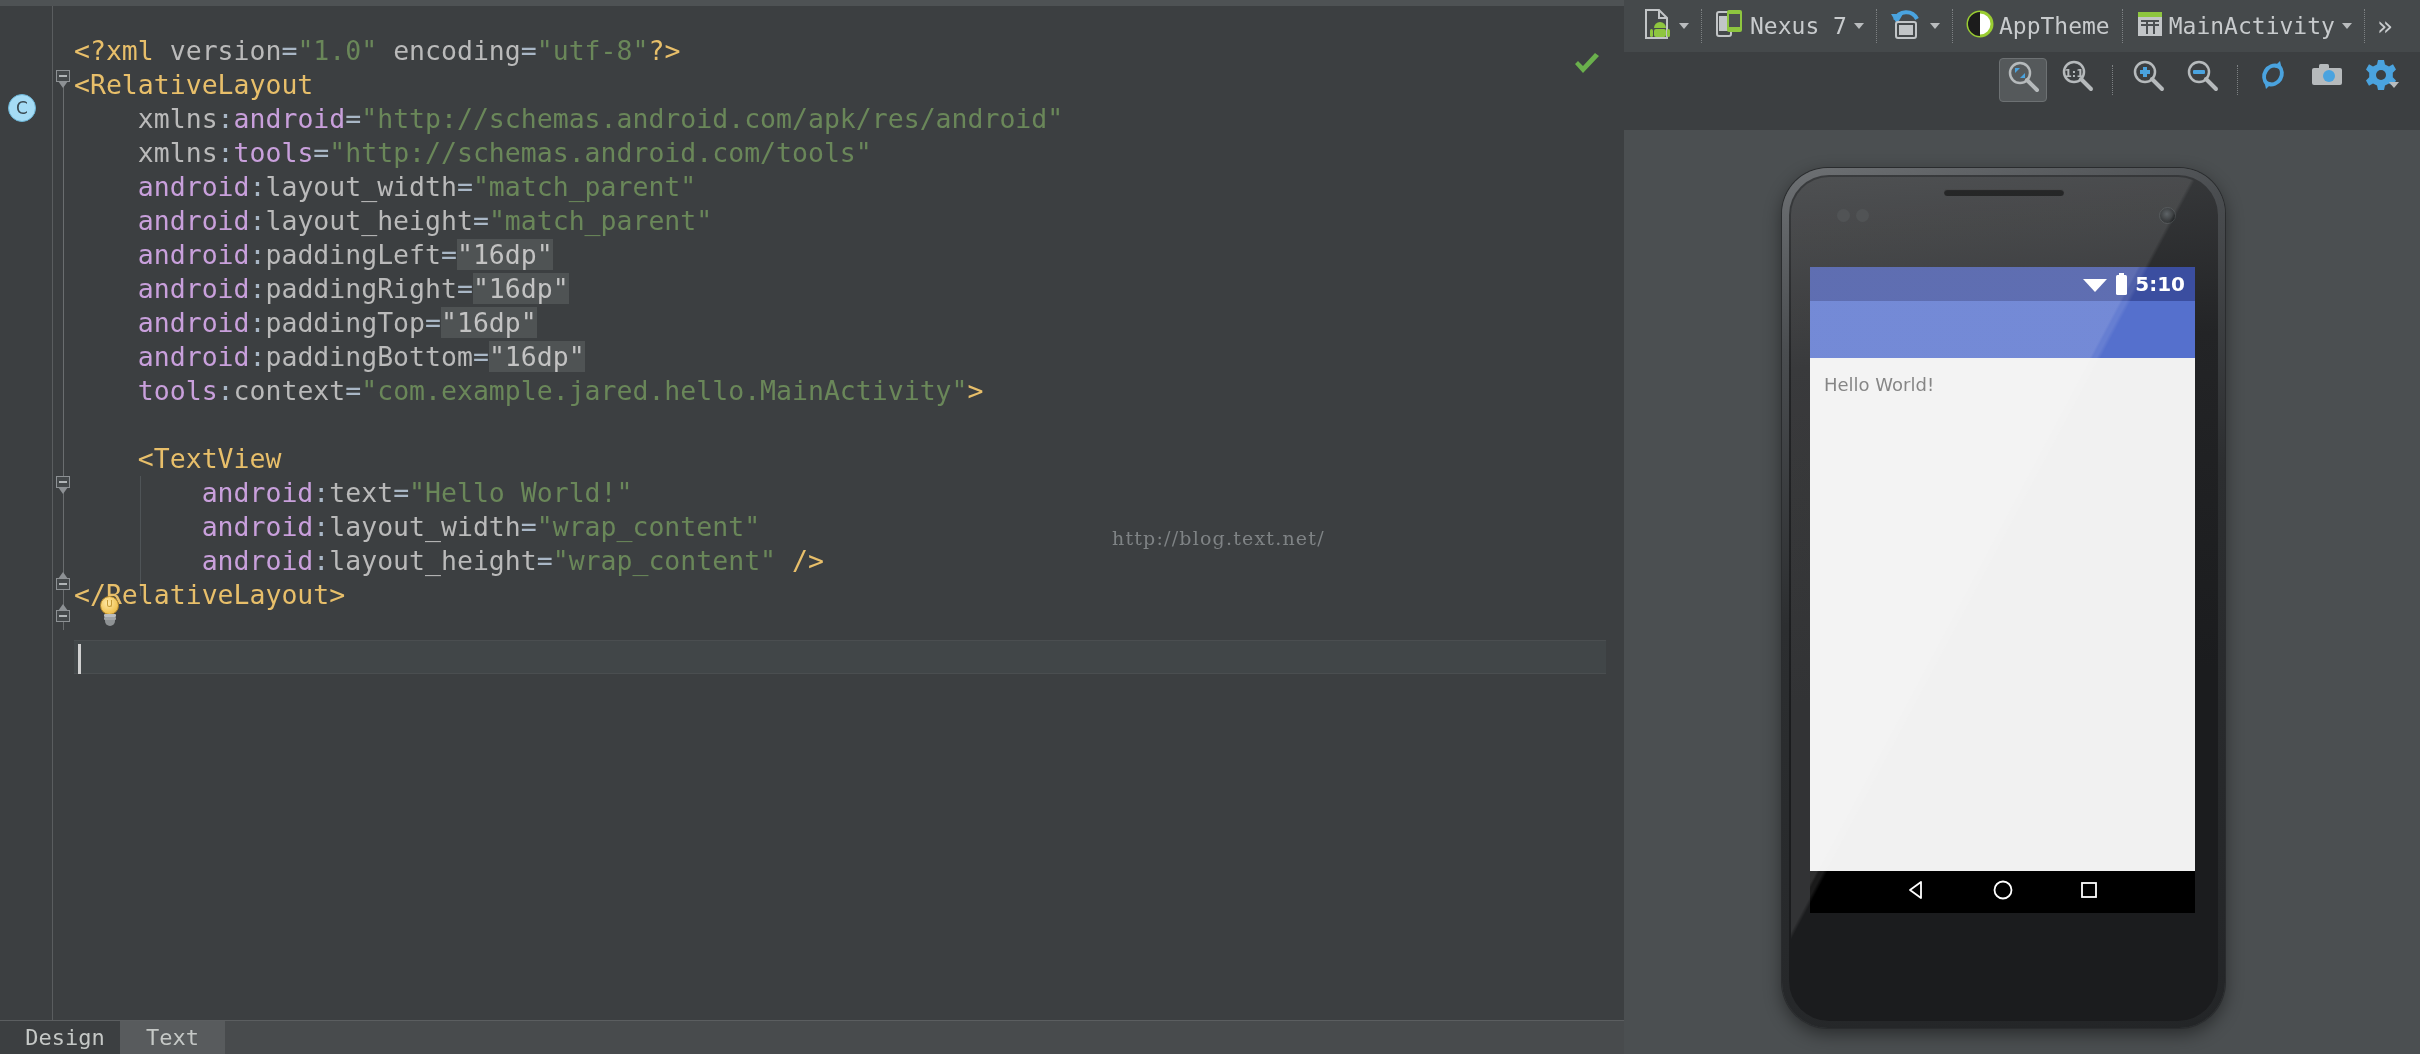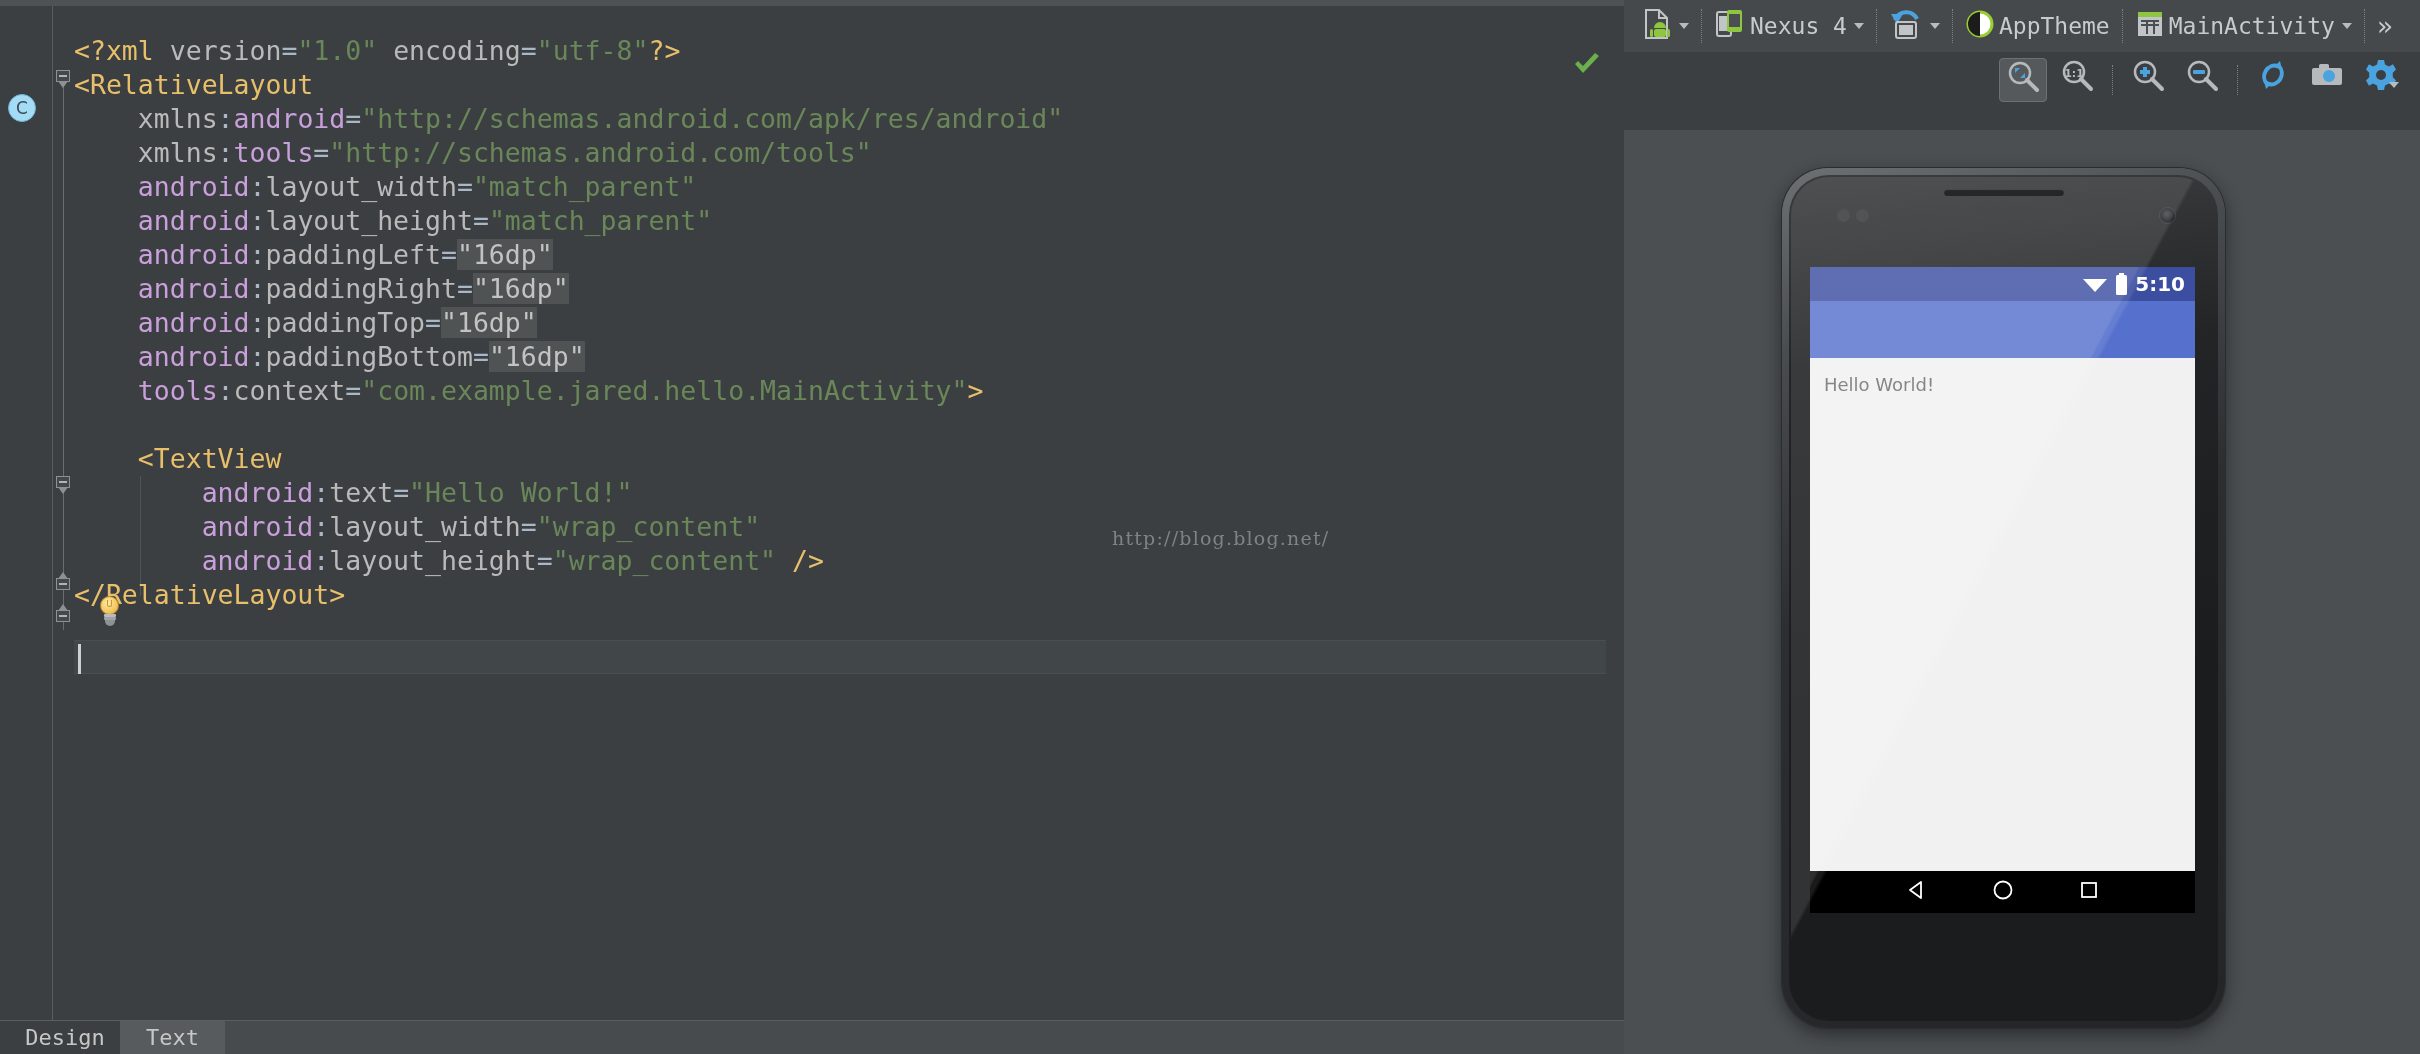--- a/index.html
+++ b/index.html
@@ -389,21 +389,21 @@
         <span class="base2"></span>
         <span class="base3"></span>
     </div>
 
     <div id="ok-check">
       <svg width="30" height="26" viewBox="0 0 30 26">
         <path d="M3 12 L11 21 L27 4 L23 1 L11 14 L6 9 Z" fill="#6ab04c"></path>
       </svg>
     </div>
 
-    <div id="watermark">http://blog.blog.net/</div>
+    <div id="watermark">http://blog.text.net/</div>
 
     <div id="editor-right-gutter"></div>
 
     <div id="bottom-bar">
       <div class="spacerL"></div>
       <div class="tab" id="tab-design">Design</div>
       <div class="tab" id="tab-text">Text</div>
       <div id="bottom-rest"></div>
     </div>
   </div>
@@ -432,21 +432,21 @@
 
       <div class="tb-item">
         <span class="icon">
           <svg width="32" height="32" viewBox="0 0 32 32">
             <rect x="3" y="4" width="14" height="24" rx="2" fill="none" stroke="#c2c5c7" stroke-width="2"></rect>
             <rect x="5" y="8" width="10" height="15" fill="#c2c5c7"></rect>
             <rect x="13" y="2" width="15" height="22" rx="2" fill="#8ec63f"></rect>
             <rect x="15" y="6" width="11" height="13" fill="#4b4f51"></rect>
           </svg>
         </span>
-        <span>Nexus 4</span>
+        <span>Nexus 7</span>
         <span class="caret-dn"></span>
       </div>
 
       <div class="tbsep"></div>
 
       <div class="tb-item">
         <span class="icon">
           <svg width="34" height="32" viewBox="0 0 34 32">
             <path d="M6 12 a12 12 0 0 1 22 -1" fill="none" stroke="#4aa3df" stroke-width="4"></path>
             <path d="M2 6 L8 16 L14 6 z" fill="#4aa3df"></path>

